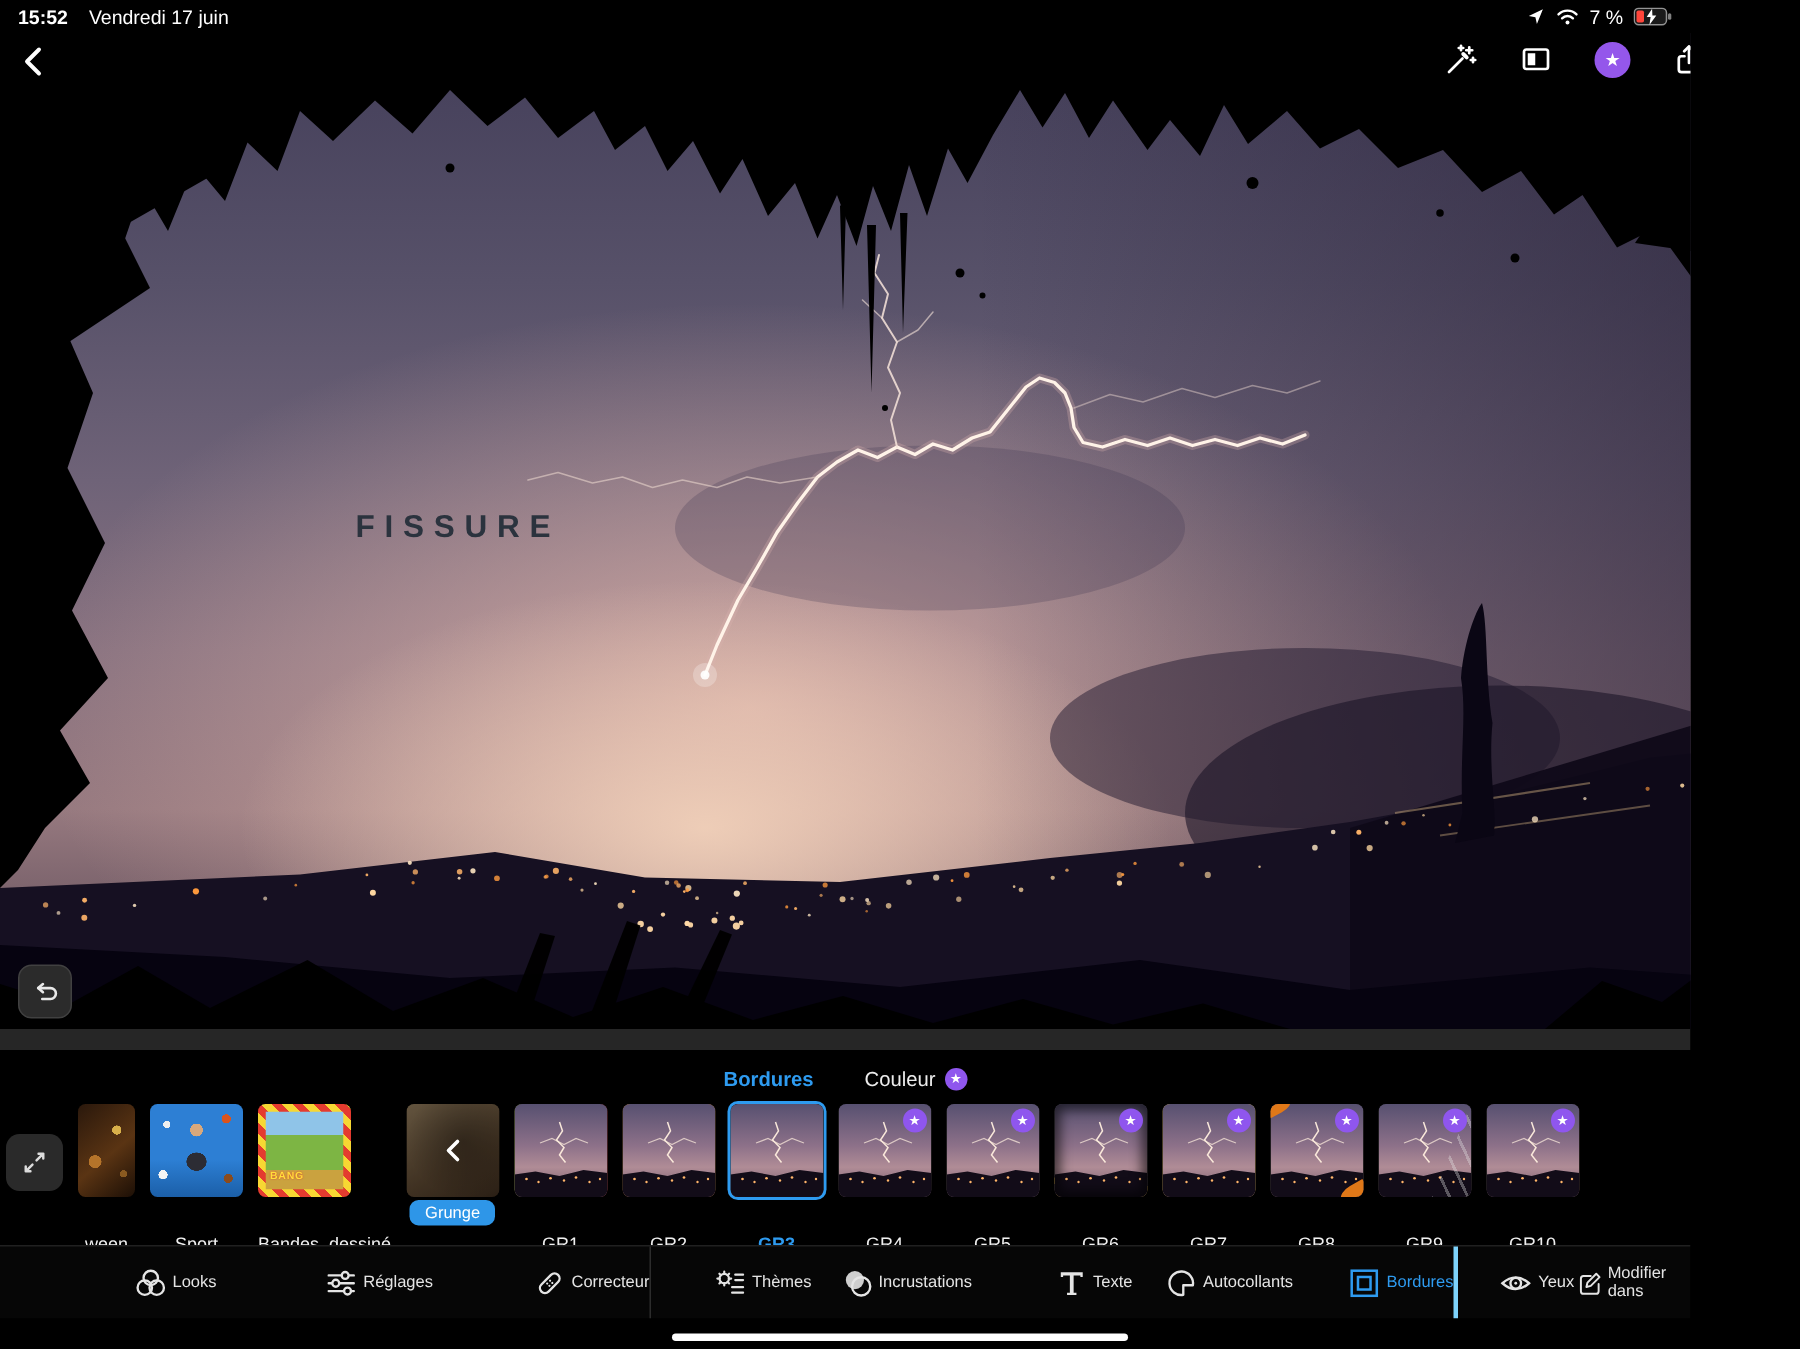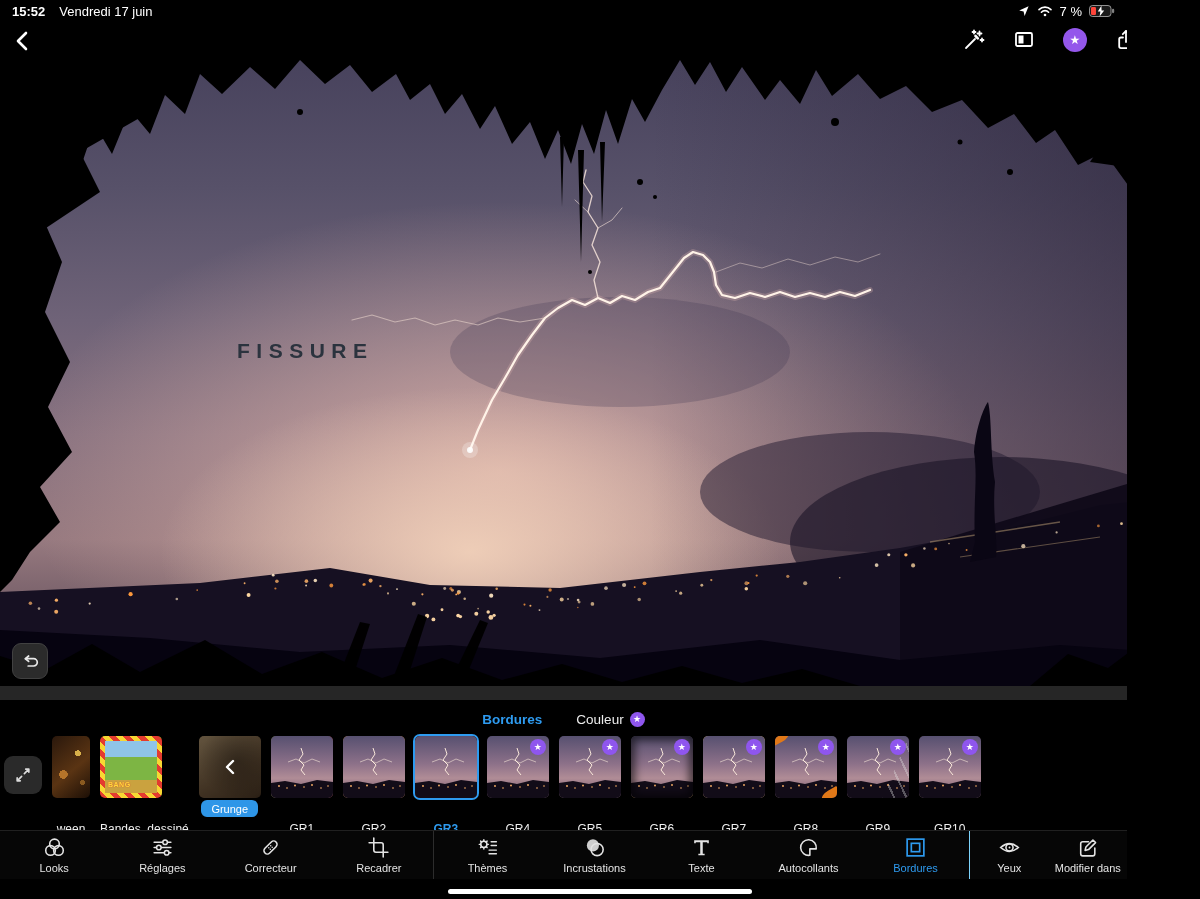--- a/index.html
+++ b/index.html
@@ -129,22 +129,22 @@
        background:repeating-linear-gradient(0deg,rgba(45,28,16,.55) 0 2px,transparent 2px 5px) top/100% 16px no-repeat,
                   repeating-linear-gradient(90deg,rgba(45,28,16,.55) 0 2px,transparent 2px 5px) right/16px 100% no-repeat;
        box-shadow:inset 0 0 8px 4px rgba(22,13,8,.8);}
 
   
   .toolbar{position:absolute;top:830px;left:0;width:100%;height:49px;background:#060606;
            border-top:1px solid #202020;display:flex;box-sizing:border-box;}
   .tool-group{display:flex;}
   .tool-group:nth-child(1){flex:0 0 433px;}
   .tool-group:nth-child(2){flex:0 0 535px;border-left:1px solid #2c2c2c;}
-  .tool-group:nth-child(3){flex:1;border-left:1px solid #7dd3fc;}
-  .tool-item{flex:1;display:flex;flex-direction:column;align-items:center;justify-content:center;
+  .tool-group:nth-child(3){flex:1;border-left:3px solid #7dd3fc;}
+  .tool-item{flex:1;display:flex;flex-direction:row;align-items:center;justify-content:flex-end;
              gap:3px;color:#e4e4e4;cursor:pointer;}
   .tool-item svg{display:block;}
   .tool-item .lbl{font-size:11px;}
   .tool-item.active{color:#2e9bf0;}
 
   .home-area{position:absolute;top:879px;left:0;width:100%;height:20px;background:#000;}
   .home-bar{position:absolute;bottom:5px;left:448px;width:304px;height:5px;border-radius:3px;background:#fff;cursor:grab;}
 </style>
 </head>
 <body>
@@ -414,20 +414,24 @@
         <svg width="18" height="18" viewBox="0 0 20 20" fill="none" stroke="#dcdcdc" stroke-width="1.8" stroke-linecap="round" stroke-linejoin="round">
           <path d="M13,3.5 h3.5 v3.5 M16.5,3.5 L11.5,8.5"></path>
             <path d="M3.5,13 v3.5 h3.5 M3.5,16.5 L8.5,11.5"></path>
         </svg>
       </div>
     <div class="thumb-item narrow">
           <div class="thumb c-ween"></div>
           <div class="thumb-label">ween</div>
         </div>
         <div class="thumb-item">
+          <div class="thumb c-sport"></div>
+          <div class="thumb-label">Sport</div>
+        </div>
+        <div class="thumb-item">
           <div class="thumb c-bandes">
             <span class="bang">BANG</span>
           </div>
           <div class="thumb-label">Bandes_dessiné</div>
         </div>
         <div class="thumb-item"><div class="thumb c-grunge">
             <span class="chev-overlay">
               <svg width="11" height="16" viewBox="0 0 11 16" fill="none" stroke="#fff" stroke-width="2.4" stroke-linecap="round" stroke-linejoin="round">
                 <path d="M9,2 L3,8 9,14"></path>
               </svg>
@@ -546,27 +550,20 @@
           <svg width="23" height="23" viewBox="0 0 22 22" fill="none" stroke="currentColor" stroke-width="1.5">
             <g transform="rotate(-45 11 11)">
               <rect x="3.5" y="7.8" width="15" height="6.4" rx="3.2"></rect>
               <circle cx="9.7" cy="10" r="0.7" fill="currentColor" stroke="none"></circle>
               <circle cx="12.3" cy="10" r="0.7" fill="currentColor" stroke="none"></circle>
               <circle cx="9.7" cy="12" r="0.7" fill="currentColor" stroke="none"></circle>
               <circle cx="12.3" cy="12" r="0.7" fill="currentColor" stroke="none"></circle>
             </g>
           </svg>
           <span class="lbl">Correcteur</span>
-        </div>
-        <div class="tool-item">
-          <svg width="23" height="23" viewBox="0 0 22 22" fill="none" stroke="currentColor" stroke-width="1.5" stroke-linecap="round">
-            <path d="M6.5,2 V13.5 a2,2 0 0 0 2,2 H20"></path>
-            <path d="M2,6.5 H13.5 a2,2 0 0 1 2,2 V20"></path>
-          </svg>
-          <span class="lbl">Recadrer</span>
         </div>
       </div>
       <div class="tool-group">
         <div class="tool-item">
           <svg width="23" height="23" viewBox="0 0 22 22" fill="none" stroke="currentColor" stroke-width="1.4" stroke-linecap="round">
             <circle cx="7.5" cy="8" r="3"></circle>
             <path d="M7.5,3.6 v1.5 M7.5,10.9 v1.5 M3.1,8 h1.5 M10.4,8 h1.5 M4.4,4.9 l1,1 M9.6,10.1 l1,1 M10.6,4.9 l-1,1 M5.4,10.1 l-1,1"></path>
             <path d="M14.5,5.5 h5 M14.5,9 h5 M12.5,13.5 h7 M12.5,17 h7"></path>
           </svg>
           <span class="lbl">Thèmes</span>

